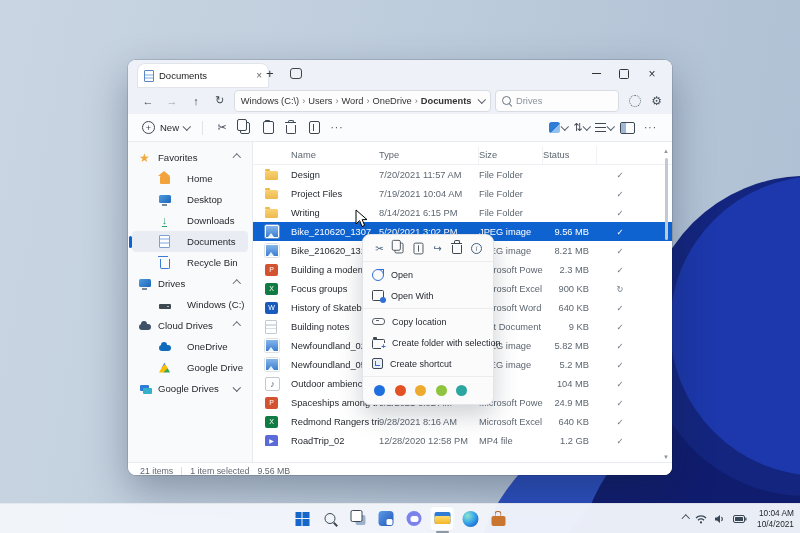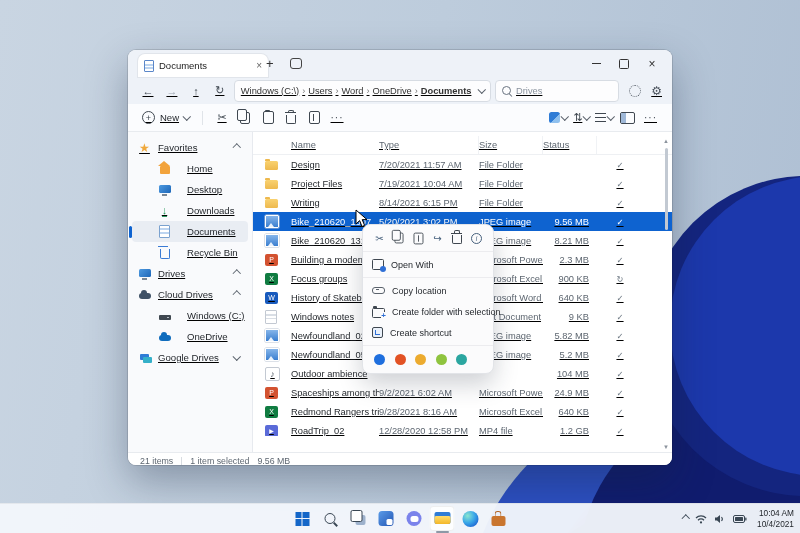--- a/index.html
+++ b/index.html
@@ -2,22 +2,22 @@
 <html><head>
 <meta charset="utf-8">
 <style>
   html,body{margin:0;padding:0;width:800px;height:533px;overflow:hidden;
     font-family:"Liberation Sans","DejaVu Sans",sans-serif;-webkit-font-smoothing:antialiased;}
   .screen{position:relative;width:800px;height:533px;overflow:hidden;
     background:linear-gradient(100deg,#c9d5e2 0%,#bdccdc 50%,#aebfd3 100%);}
   .wall{position:absolute;inset:0;}
 
   
-  .window{position:absolute;left:128px;top:50px;width:544px;height:415px;border-radius:8px;
-    background:#fff;box-shadow:0 16px 40px rgba(20,35,60,.35),0 0 0 1px rgba(0,0,0,.12);overflow:hidden;text-decoration:underline;}
+  .window{position:absolute;left:128px;top:60px;width:544px;height:415px;border-radius:8px;
+    background:#fff;box-shadow:0 16px 40px rgba(20,35,60,.35),0 0 0 1px rgba(0,0,0,.12);overflow:hidden;}
   .tabbar{position:relative;height:27px;background:#eef2f8;}
   .tab{position:absolute;left:10px;top:4px;width:118px;height:23px;background:#fff;
     border-radius:7px 7px 0 0;display:flex;align-items:center;padding:0 6px;gap:5px;
     box-shadow:0 0 0 1px rgba(0,0,0,.05);}
   .tab-doc-ic{width:8px;height:10px;border:1px solid #5b87c9;border-radius:1px;
     background:linear-gradient(#fff 30%,#bcd4f0 31%,#bcd4f0 45%,#fff 46%,#fff 60%,#bcd4f0 61%,#bcd4f0 75%,#fff 76%);}
   .tab-label{font-size:9.5px;color:#222;flex:1;white-space:nowrap;overflow:hidden;}
   .tab-x{font-size:10px;color:#666;line-height:1;}
   .newtab{position:absolute;left:138px;top:6px;font-size:13px;color:#333;}
   .tablist{position:absolute;left:162px;top:8px;width:10px;height:9px;border:1.2px solid #444;border-radius:3px;}
@@ -354,38 +354,44 @@
             </span>
             <span>Recycle Bin</span>
           </div>
           <div class="srow head">
             <span class="sic">
               <span class="si-monitor"></span>
             </span>
             <span>Drives</span>
             <span class="schev chev up"></span>
           </div>
+          <div class="srow child">
+            <span class="sic">
+              <span class="si-drive"></span>
+            </span>
+            <span>Windows (C:)</span>
+          </div>
           <div class="srow head">
             <span class="sic">
               <span class="si-cloudd cloudsh"></span>
             </span>
             <span>Cloud Drives</span>
             <span class="schev chev up"></span>
           </div>
           <div class="srow child">
             <span class="sic">
-              <span class="si-drive"></span>
-            </span>
-            <span>Windows (C:)</span>
+              <span class="si-onedrive cloudsh"></span>
+            </span>
+            <span>OneDrive</span>
           </div>
           <div class="srow child">
             <span class="sic">
-              <span class="si-onedrive cloudsh"></span>
-            </span>
-            <span>OneDrive</span>
+              <span class="si-gdrive"></span>
+            </span>
+            <span>Google Drive</span>
           </div>
           <div class="srow head">
             <span class="sic">
               <span class="si-network"></span>
             </span>
             <span>Google Drives</span>
             <span class="schev chev down"></span>
           </div>
         </div>
 
@@ -483,21 +489,21 @@
               <div class="nm">History of Skateboards</div>
               <div class="dt"></div>
               <div class="tp">Microsoft Word Doc...</div>
               <div class="sz">640 KB</div>
               <div class="st">✓</div>
             </div>
             <div class="row">
               <div class="ficell">
                 <span class="fi fi-txt"></span>
               </div>
-              <div class="nm">Windows notes</div>
+              <div class="nm">Building notes</div>
               <div class="dt"></div>
               <div class="tp">Text Document</div>
               <div class="sz">9 KB</div>
               <div class="st">✓</div>
             </div>
             <div class="row">
               <div class="ficell">
                 <span class="fi fi-image"></span>
               </div>
               <div class="nm">Newfoundland_02</div>
@@ -590,20 +596,24 @@
           </span>
           <span class="tico">
             <span class="sh-trash"></span>
           </span>
           <span class="tico">
             <span class="sh-info">i</span>
           </span>
         </div>
       <div class="msep"></div>
       <div id="mitems">
+          <div class="mitem">
+            <span class="mi mi-open"></span>
+            <span>Open</span>
+          </div>
           <div class="mitem">
             <span class="mi mi-openwith"></span>
             <span>Open With</span>
           </div>
           <div class="msep"></div>
           <div class="mitem">
             <span class="mi mi-link"></span>
             <span>Copy location</span>
           </div>
           <div class="mitem">

